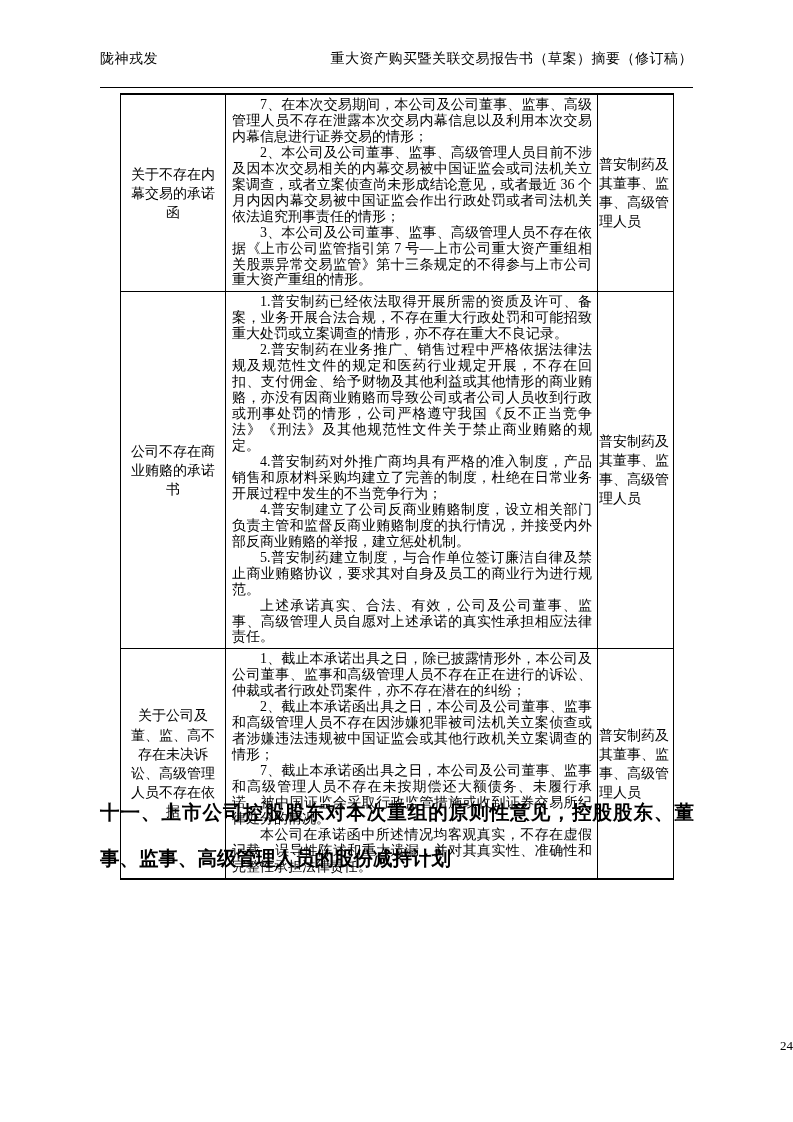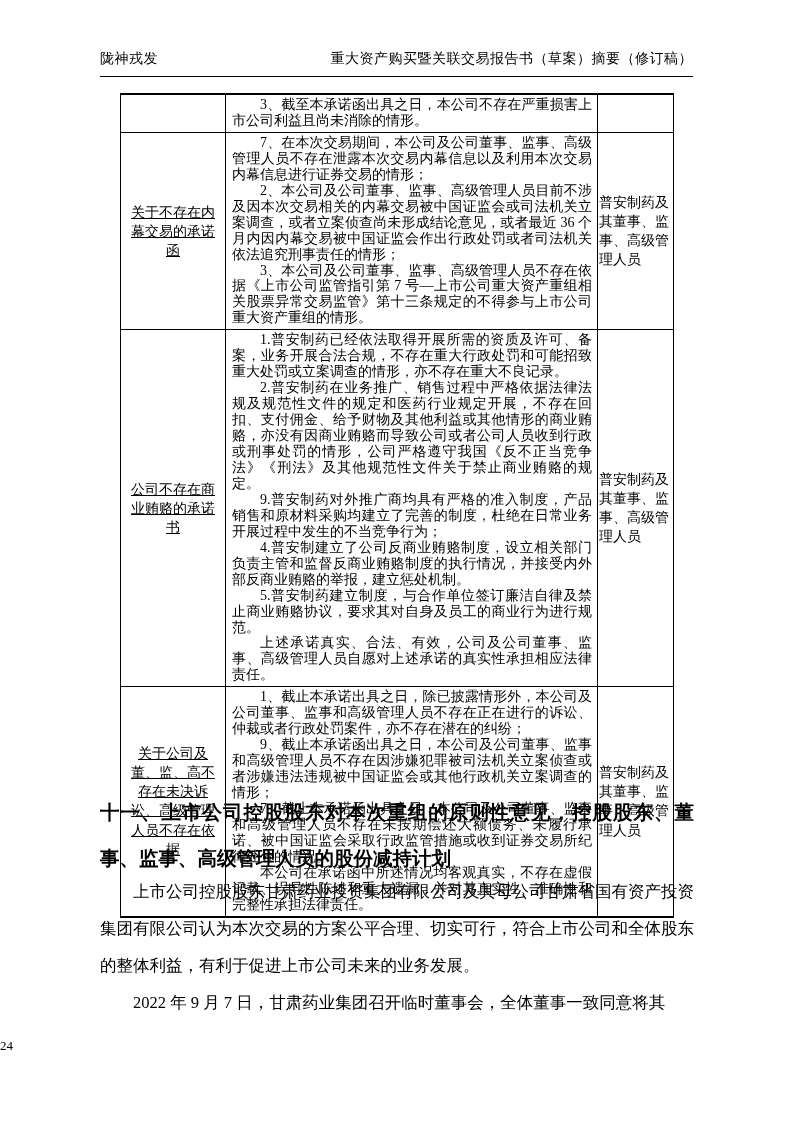--- a/index.html
+++ b/index.html
@@ -17,21 +17,21 @@
   
   .page-header {
     position: absolute;
     left: 100px;
     right: 100px;
     top: 50px;
     display: flex;
     justify-content: space-between;
     align-items: flex-end;
     border-bottom: 1px solid #000;
-    padding-bottom: 8px;
+    padding-bottom: 19px;
     font-size: 14px;
     letter-spacing: 0.5px;
   }
 
   
   .doc-table {
     position: absolute;
     left: 120px;
     top: 93px;
     width: 553px;
@@ -42,21 +42,20 @@
     border-bottom: 2.5px solid #000;
   }
   .doc-table td {
     border: 1px solid #000;
     vertical-align: middle;
   }
   .col-name {
     text-align: center;
     padding: 2px 7px;
     line-height: 1.36;
-    text-decoration: underline;
   }
   .col-content {
     padding: 2px 5px 3px 6px;
   }
   .cell-para {
     margin: 0;
     text-indent: 2em;
     text-align: justify;
     line-height: 1.14;
   }
@@ -90,21 +89,21 @@
     text-align: justify;
   }
   .body-text p { margin: 0; text-indent: 2em; }
 
   
   .page-footer {
     position: absolute;
     left: 0;
     right: 0;
     top: 1038px;
-    text-align: left;
+    text-align: right;
     font-size: 13px;
   }
 </style>
 </head>
 <body>
 
 <div class="page">
 
   <div class="page-header">
     <span>陇神戎发</span>
@@ -112,64 +111,53 @@
   </div>
 
   <table class="doc-table">
     <colgroup>
       <col style="width:105px">
       <col style="width:372px">
       <col style="width:76px">
     </colgroup>
     <tbody>
         <tr>
-          <td class="col-name"></td>
-          <td class="col-content">
-            <p class="cell-para">3、截至本承诺函出具之日，本公司不存在严重损害上市公司利益且尚未消除的情形。</p>
-          </td>
-          <td class="col-party"></td>
-        </tr>
-        <tr>
           <td class="col-name">关于不存在内幕交易的承诺函</td>
           <td class="col-content">
             <p class="cell-para">7、在本次交易期间，本公司及公司董事、监事、高级管理人员不存在泄露本次交易内幕信息以及利用本次交易内幕信息进行证券交易的情形；</p>
             <p class="cell-para">2、本公司及公司董事、监事、高级管理人员目前不涉及因本次交易相关的内幕交易被中国证监会或司法机关立案调查，或者立案侦查尚未形成结论意见，或者最近 36 个月内因内幕交易被中国证监会作出行政处罚或者司法机关依法追究刑事责任的情形；</p>
             <p class="cell-para">3、本公司及公司董事、监事、高级管理人员不存在依据《上市公司监管指引第 7 号—上市公司重大资产重组相关股票异常交易监管》第十三条规定的不得参与上市公司重大资产重组的情形。</p>
           </td>
           <td class="col-party">普安制药及其董事、监事、高级管理人员</td>
         </tr>
         <tr>
           <td class="col-name">公司不存在商业贿赂的承诺书</td>
           <td class="col-content">
             <p class="cell-para">1.普安制药已经依法取得开展所需的资质及许可、备案，业务开展合法合规，不存在重大行政处罚和可能招致重大处罚或立案调查的情形，亦不存在重大不良记录。</p>
             <p class="cell-para">2.普安制药在业务推广、销售过程中严格依据法律法规及规范性文件的规定和医药行业规定开展，不存在回扣、支付佣金、给予财物及其他利益或其他情形的商业贿赂，亦没有因商业贿赂而导致公司或者公司人员收到行政或刑事处罚的情形，公司严格遵守我国《反不正当竞争法》《刑法》及其他规范性文件关于禁止商业贿赂的规定。</p>
-            <p class="cell-para">9.普安制药对外推广商均具有严格的准入制度，产品销售和原材料采购均建立了完善的制度，杜绝在日常业务开展过程中发生的不当竞争行为；</p>
+            <p class="cell-para">4.普安制药对外推广商均具有严格的准入制度，产品销售和原材料采购均建立了完善的制度，杜绝在日常业务开展过程中发生的不当竞争行为；</p>
             <p class="cell-para">4.普安制建立了公司反商业贿赂制度，设立相关部门负责主管和监督反商业贿赂制度的执行情况，并接受内外部反商业贿赂的举报，建立惩处机制。</p>
             <p class="cell-para">5.普安制药建立制度，与合作单位签订廉洁自律及禁止商业贿赂协议，要求其对自身及员工的商业行为进行规范。</p>
             <p class="cell-para">上述承诺真实、合法、有效，公司及公司董事、监事、高级管理人员自愿对上述承诺的真实性承担相应法律责任。</p>
           </td>
           <td class="col-party">普安制药及其董事、监事、高级管理人员</td>
         </tr>
         <tr>
           <td class="col-name">关于公司及董、监、高不存在未决诉讼、高级管理人员不存在依据</td>
           <td class="col-content">
             <p class="cell-para">1、截止本承诺出具之日，除已披露情形外，本公司及公司董事、监事和高级管理人员不存在正在进行的诉讼、仲裁或者行政处罚案件，亦不存在潜在的纠纷；</p>
-            <p class="cell-para">9、截止本承诺函出具之日，本公司及公司董事、监事和高级管理人员不存在因涉嫌犯罪被司法机关立案侦查或者涉嫌违法违规被中国证监会或其他行政机关立案调查的情形；</p>
+            <p class="cell-para">2、截止本承诺函出具之日，本公司及公司董事、监事和高级管理人员不存在因涉嫌犯罪被司法机关立案侦查或者涉嫌违法违规被中国证监会或其他行政机关立案调查的情形；</p>
             <p class="cell-para">7、截止本承诺函出具之日，本公司及公司董事、监事和高级管理人员不存在未按期偿还大额债务、未履行承诺、被中国证监会采取行政监管措施或收到证券交易所纪律处分的情况。</p>
             <p class="cell-para">本公司在承诺函中所述情况均客观真实，不存在虚假记载、误导性陈述和重大遗漏，并对其真实性、准确性和完整性承担法律责任。</p>
           </td>
           <td class="col-party">普安制药及其董事、监事、高级管理人员</td>
         </tr>
       </tbody>
   </table>
 
   <h2 class="section-heading">十一、上市公司控股股东对本次重组的原则性意见，控股股东、董事、监事、高级管理人员的股份减持计划</h2>
 
-  <div class="body-text">
-    <p>上市公司控股股东甘肃药业投资集团有限公司及其母公司甘肃省国有资产投资集团有限公司认为本次交易的方案公平合理、切实可行，符合上市公司和全体股东的整体利益，有利于促进上市公司未来的业务发展。</p>
-    <p>2022 年 9 月 7 日，甘肃药业集团召开临时董事会，全体董事一致同意将其</p>
-  </div>
 
   <div class="page-footer">
     <span>24</span>
   </div>
 
 </div>
 
 </body></html>

